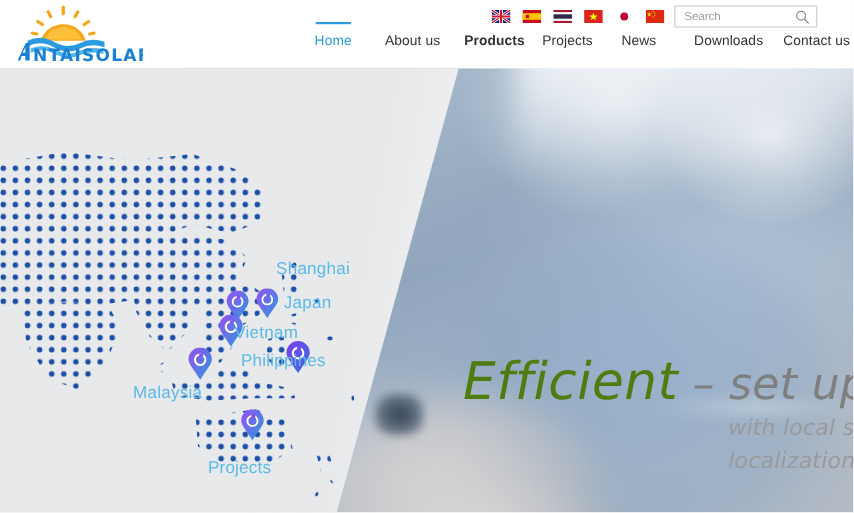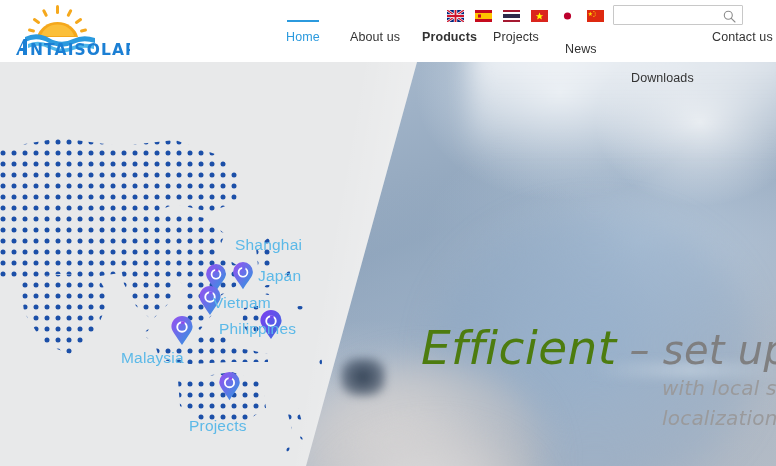--- a/index.html
+++ b/index.html
@@ -47,22 +47,22 @@
   }
   .nav-item + .nav-item { margin-left:0; }
   .nav-item.active { color:#2b9ade; }
   .nav-item.active::before {
     content:""; position:absolute; left:1px; top:-6px; width:32px; height:2px; background:#2b9ade;
   }
   .ni-home{ margin-left:0; width:64px; }
   .ni-about{ width:72px; }
   .ni-products{ width:71px;font-weight:bold; }
   .ni-projects{ width:72px; }
-  .ni-news{ width:66px;margin-top:12px; }
-  .ni-downloads{ width:81px;margin-top:41px; }
+  .ni-news{ width:66px; }
+  .ni-downloads{ width:81px; }
   .ni-contact{ width:70px; }
 
   
   .hero { position:absolute; left:0; top:62px; width:776px; height:404px; overflow:hidden; background:#e8e9ea; }
 
   
   .hero-photo {
     position:absolute; inset:0;
     background:
       radial-gradient(ellipse 150px 120px at 700px 60px, rgba(255,255,255,.72), rgba(255,255,255,0) 70%),
@@ -136,21 +136,21 @@
   .pin-malaysia svg{ width:24px; height:30px; }
   .pin-australia{ left:218px; top:310px; width:23px; height:29px; }
   .pin-australia svg{ width:23px; height:29px; }
 
   
   .mlabel {
     position:absolute; z-index:10; color:#5cb9e8;
     font-size:15.5px; font-weight:400; letter-spacing:.2px; white-space:nowrap;
     font-family:"Liberation Sans", sans-serif;
   }
-  .lb-shanghai { left:235px; top:174px; }
+  .lb-shanghai { left:251px; top:174px; }
   .lb-japan    { left:258px; top:205px; }
   .lb-vietnam  { left:213px; top:232px;text-align:right; }
   .lb-philip   { left:219px; top:258px; }
   .lb-malaysia { left:121px; top:287px; }
   .lb-australia{ left:189px; top:355px; }
 
   
   .hero-head {
     position:absolute; left:421px; top:258px; z-index:20; white-space:nowrap;
   }
@@ -242,20 +242,21 @@
             <path d="M3.3 1.6 L3.9 3.3 L5.6 3.3 L4.2 4.3 L4.7 6 L3.3 5 L1.9 6 L2.4 4.3 L1 3.3 L2.7 3.3 Z" fill="#ffde00"></path>
             <circle cx="6.9" cy="1.6" r=".6" fill="#ffde00"></circle>
             <circle cx="8.2" cy="3" r=".6" fill="#ffde00"></circle>
             <circle cx="8.2" cy="5" r=".6" fill="#ffde00"></circle>
             <circle cx="6.9" cy="6.3" r=".6" fill="#ffde00"></circle>
           </svg>
       </span>
     </div>
 
     <div class="search-wrap">
+      <input class="search-input" type="text" value="" placeholder="Search" style="">
       <span class="search-icon">
         <svg viewBox="0 0 13 13" width="13" height="13">
             <circle cx="5.3" cy="5.3" r="4" fill="none" stroke="#8c8c8c" stroke-width="1.1"></circle>
             <line x1="8.3" y1="8.3" x2="12" y2="12" stroke="#8c8c8c" stroke-width="1.1" stroke-linecap="round"></line>
           </svg>
       </span>
     </div>
 
     <nav class="nav">
       <span class="nav-item active ni-home">Home</span>

